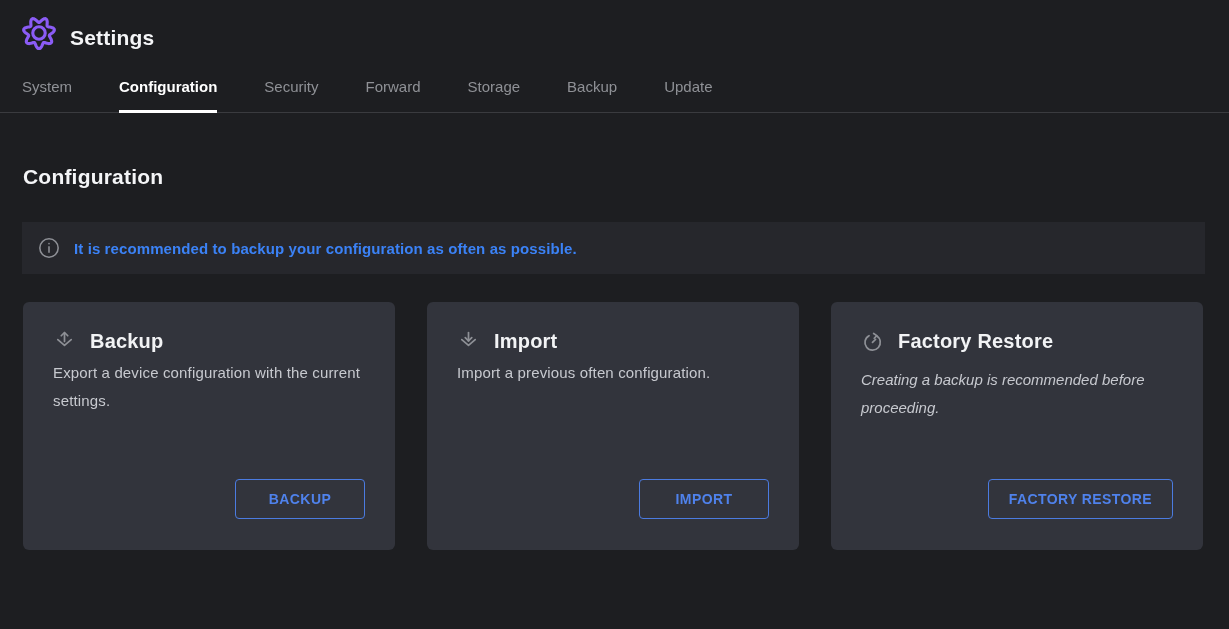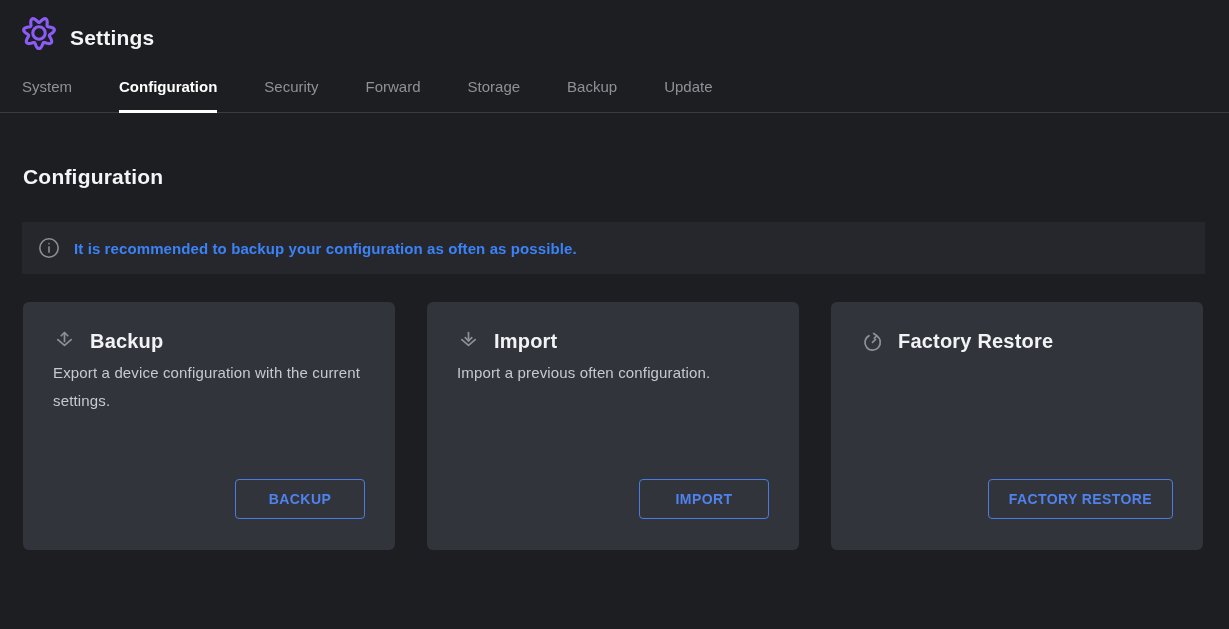--- a/index.html
+++ b/index.html
@@ -201,16 +201,17 @@
     <div class="card-head">
       <span>
         <svg width="23" height="23" viewBox="0 0 24 24" fill="none" class="icon-gray" stroke-width="1.8" stroke-linecap="round" stroke-linejoin="round">
           <path d="M8.4 5.9 A 8 8 0 1 0 16.2 6.1"></path>
           <path d="M13.2 3.6 L16.5 5.9 L13.8 8.6"></path>
           <line x1="12" y1="13" x2="15.2" y2="9.8"></line>
         </svg>
       </span>
       <span class="card-title">Factory Restore</span>
     </div>
+    <div class="card-note">Creating a backup is recommended before proceeding.</div>
     <button class="card-btn">FACTORY RESTORE</button>
   </div>
 
 </div>
 
 </body></html>

